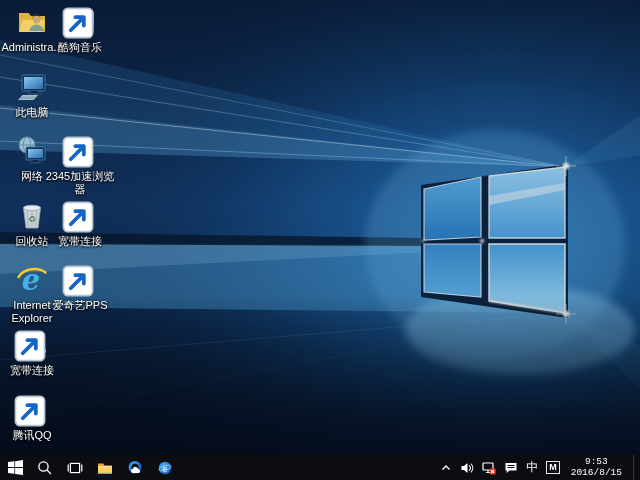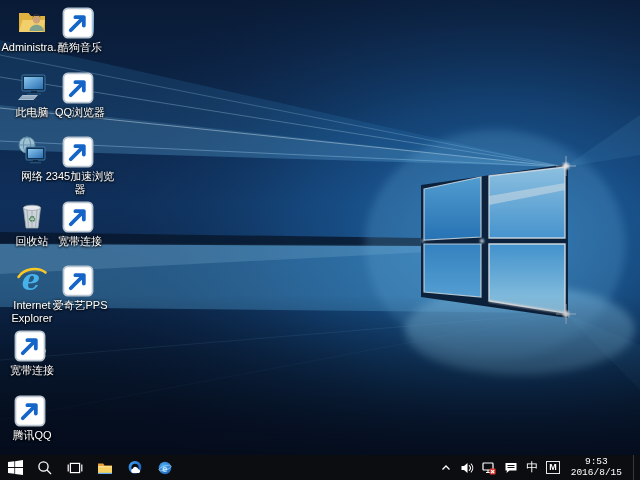--- a/index.html
+++ b/index.html
@@ -262,39 +262,20 @@
           <path d="M13 10.5c3.2-3 8.5-3.9 12.8-2.1-3 .9-4.9 2.1-6.7 4-1.9-1-3.9-1.5-6.1-1.9z" fill="#eaf7ff"></path>
         </svg>
         <svg class="badge" viewBox="0 0 11 11">
           <rect x="0.5" y="0.5" width="10" height="10" rx="1.5" fill="#fff" stroke="#b8c4d0" stroke-width="0.6"></rect>
           <path d="M3 8 7.5 3.5M7.5 3.5H4.6M7.5 3.5V6.4" stroke="#1565c8" stroke-width="1.3" fill="none" stroke-linecap="round"></path>
         </svg>
       </div>
       <div class="lbl">酷狗音乐</div>
     </div>
 
-    <div class="cell" style="left:48px;top:71px">
-      <div class="ic">
-        <svg viewBox="0 0 32 32">
-          <defs>
-              <linearGradient id="gqb1" x1="0" y1="0" x2="1" y2="1">
-            <stop offset="0" stop-color="#3fa0f0"></stop>
-                <stop offset="1" stop-color="#0f52b8"></stop>
-              </linearGradient>
-            </defs>
-          <circle cx="16" cy="14.5" r="10" fill="none" stroke="url(#gqb1)" stroke-width="5.5"></circle>
-          <path d="M12.5 26a4.2 4.2 0 0 1-.9-8.3 5.6 5.6 0 0 1 10.9.9 3.8 3.8 0 0 1 1.2 7.4z" fill="#fff" stroke="#dce8f4" stroke-width="0.5"></path>
-        </svg>
-        <svg class="badge" viewBox="0 0 11 11">
-          <rect x="0.5" y="0.5" width="10" height="10" rx="1.5" fill="#fff" stroke="#b8c4d0" stroke-width="0.6"></rect>
-          <path d="M3 8 7.5 3.5M7.5 3.5H4.6M7.5 3.5V6.4" stroke="#1565c8" stroke-width="1.3" fill="none" stroke-linecap="round"></path>
-        </svg>
-      </div>
-      <div class="lbl">QQ浏览器</div>
-    </div>
 
     <div class="cell" style="left:48px;top:135px">
       <div class="ic">
         <svg viewBox="0 0 32 32">
           <defs>
               <linearGradient id="g23a" x1="0" y1="0" x2="0" y2="1">
             <stop offset="0" stop-color="#3fa6f0"></stop>
                 <stop offset="1" stop-color="#0e5cc0"></stop>
               </linearGradient>
             </defs>

